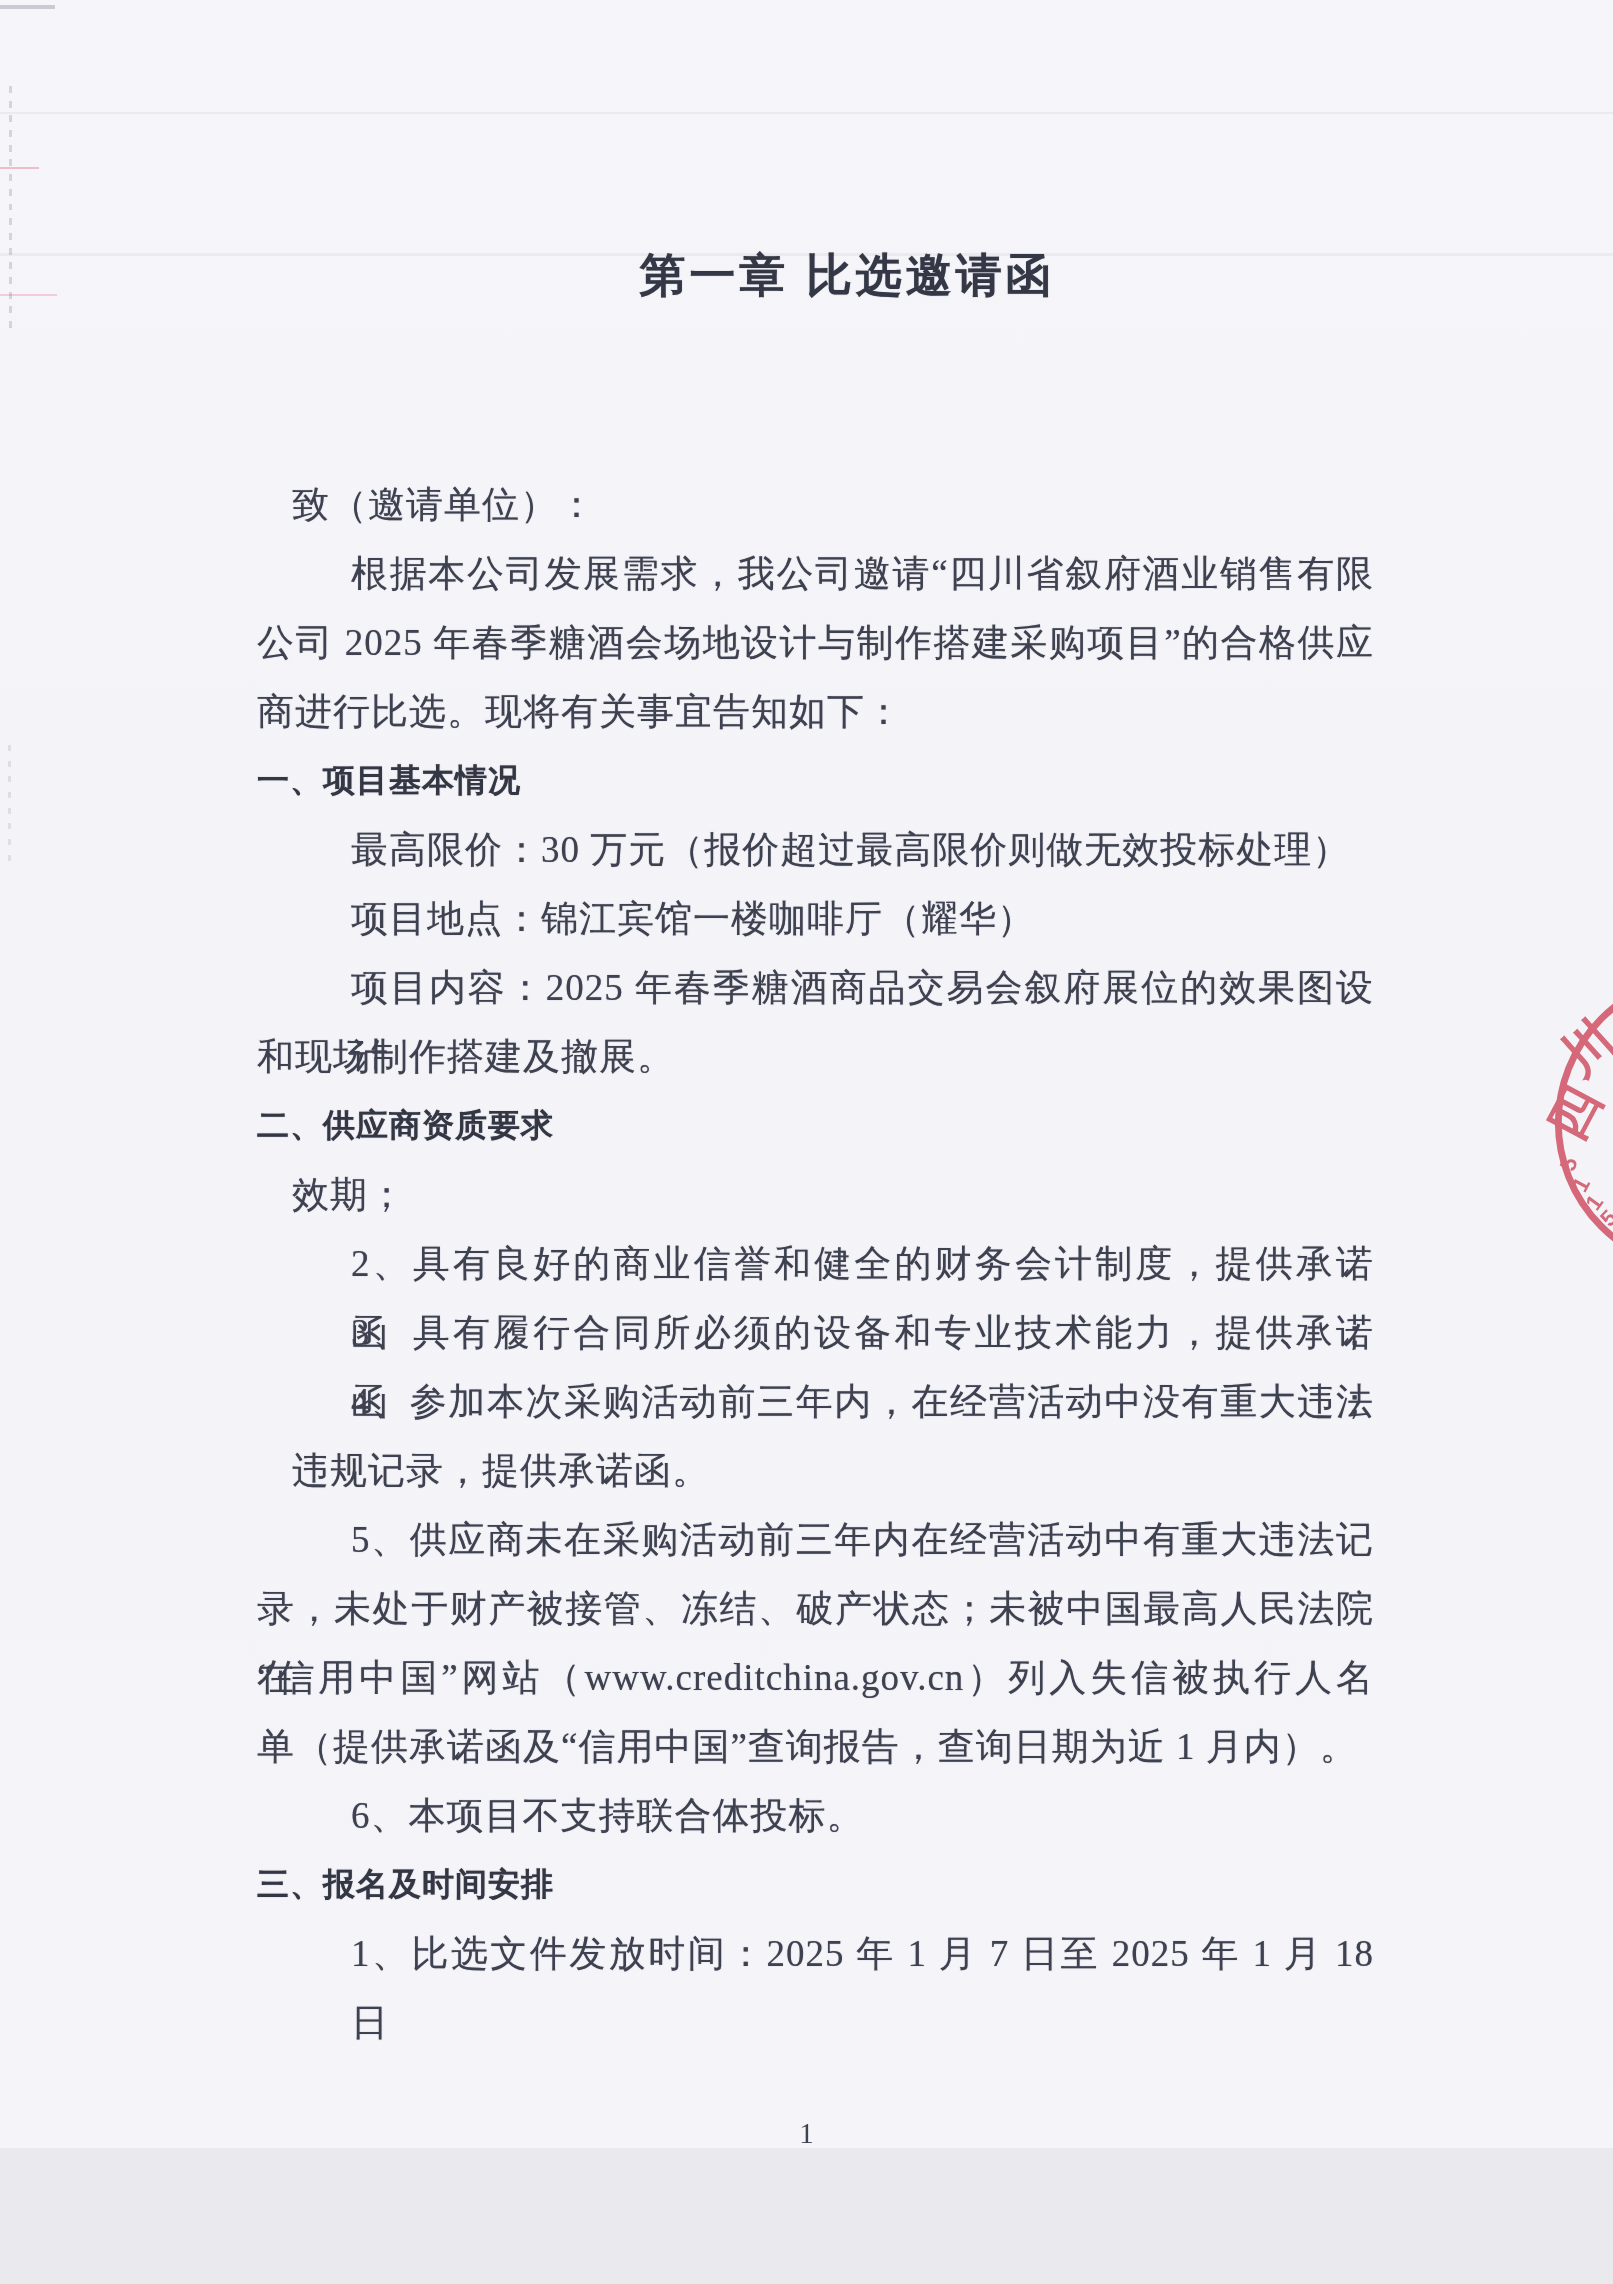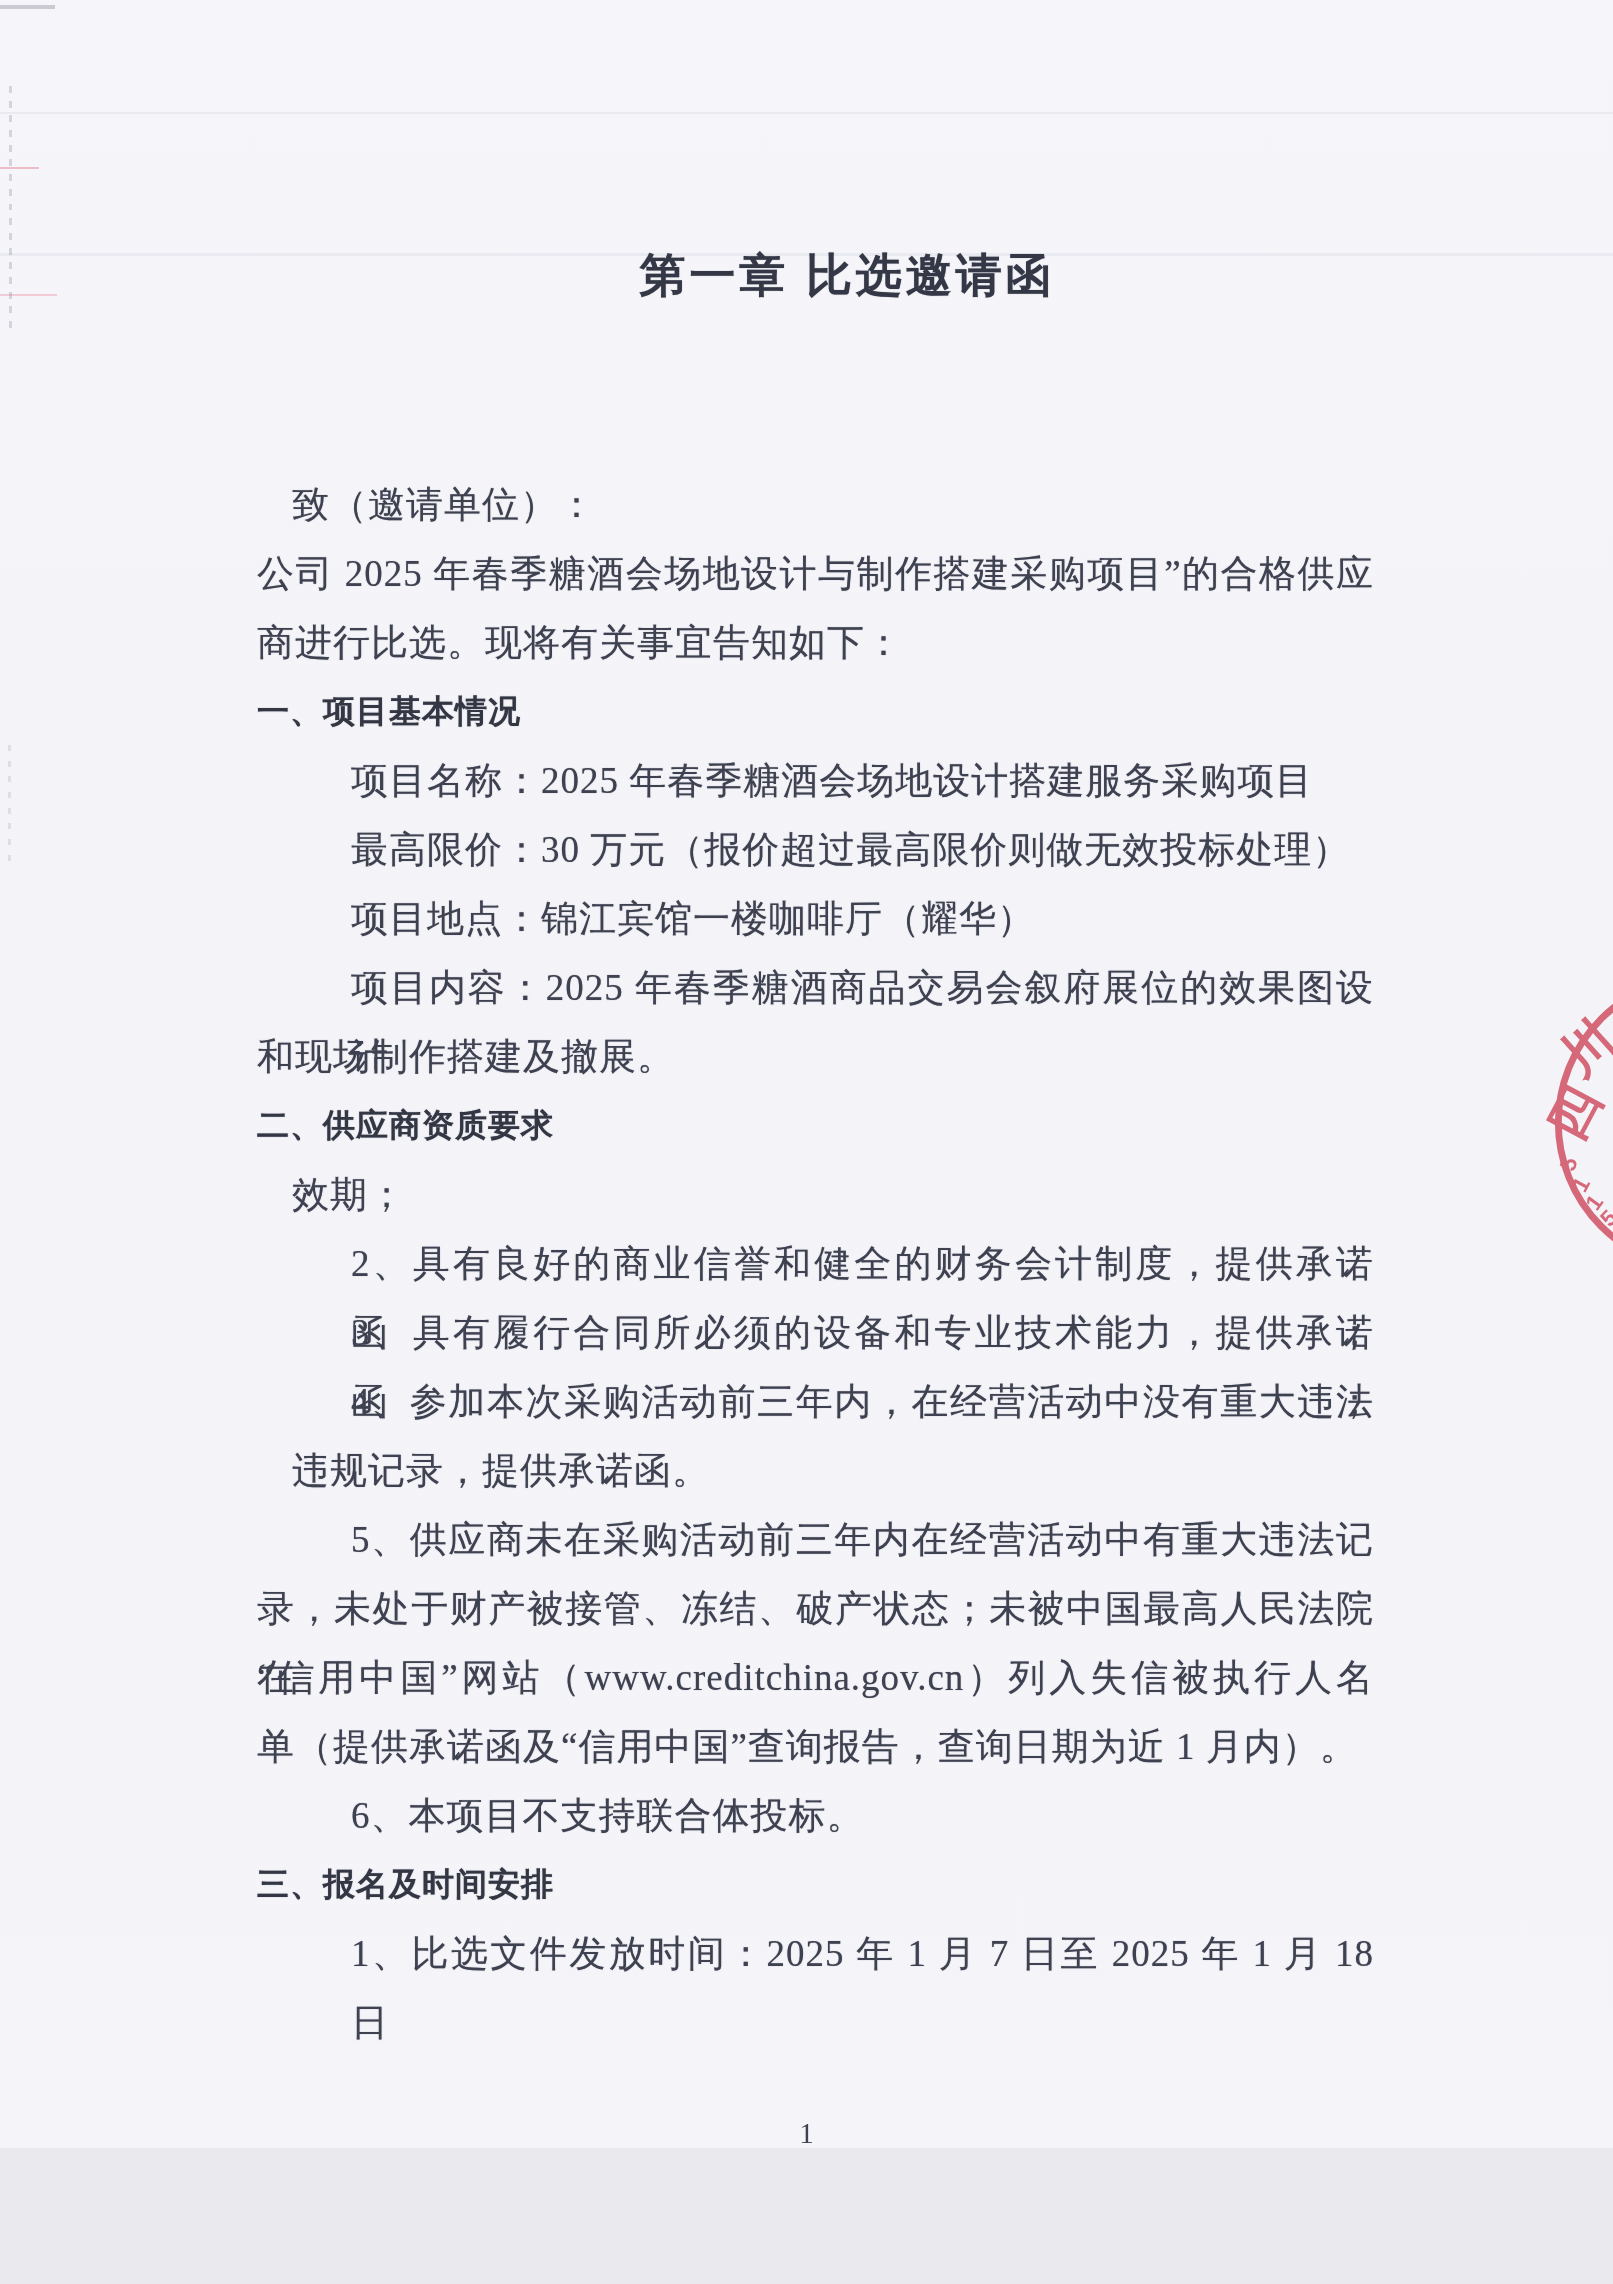--- a/index.html
+++ b/index.html
@@ -85,24 +85,24 @@
   <div class="streak streak-h2"></div>
   <div class="streak streak-pink1"></div>
   <div class="streak streak-pink2"></div>
   <div class="streak edge-marks"></div>
   <div class="streak edge-marks2"></div>
 
   <div class="doc-title">第一章 比选邀请函</div>
 
   <div class="doc">
     <p class="ln ind-a">致（邀请单位）：</p>
+    <p class="ln ind-2 fill">根据本公司发展需求，我公司邀请“四川省叙府酒业销售有限</p>
     <p class="ln fill">公司 2025 年春季糖酒会场地设计与制作搭建采购项目”的合格供应</p>
     <p class="ln">商进行比选。现将有关事宜告知如下：</p>
     <p class="ln heading">一、项目基本情况</p>
-    <p class="ln ind-2">项目名称：2025 年春季糖酒会场地设计搭建服务采购项目</p>
     <p class="ln ind-2">最高限价：30 万元（报价超过最高限价则做无效投标处理）</p>
     <p class="ln ind-2">项目地点：锦江宾馆一楼咖啡厅（耀华）</p>
     <p class="ln ind-2 fill">项目内容：2025 年春季糖酒商品交易会叙府展位的效果图设计</p>
     <p class="ln">和现场制作搭建及撤展。</p>
     <p class="ln heading">二、供应商资质要求</p>
     <p class="ln ind-a">效期；</p>
     <p class="ln ind-2 fill">2、具有良好的商业信誉和健全的财务会计制度，提供承诺函；</p>
     <p class="ln ind-2 fill">3、具有履行合同所必须的设备和专业技术能力，提供承诺函；</p>
     <p class="ln ind-2 fill">4、参加本次采购活动前三年内，在经营活动中没有重大违法</p>
     <p class="ln ind-a">违规记录，提供承诺函。</p>

